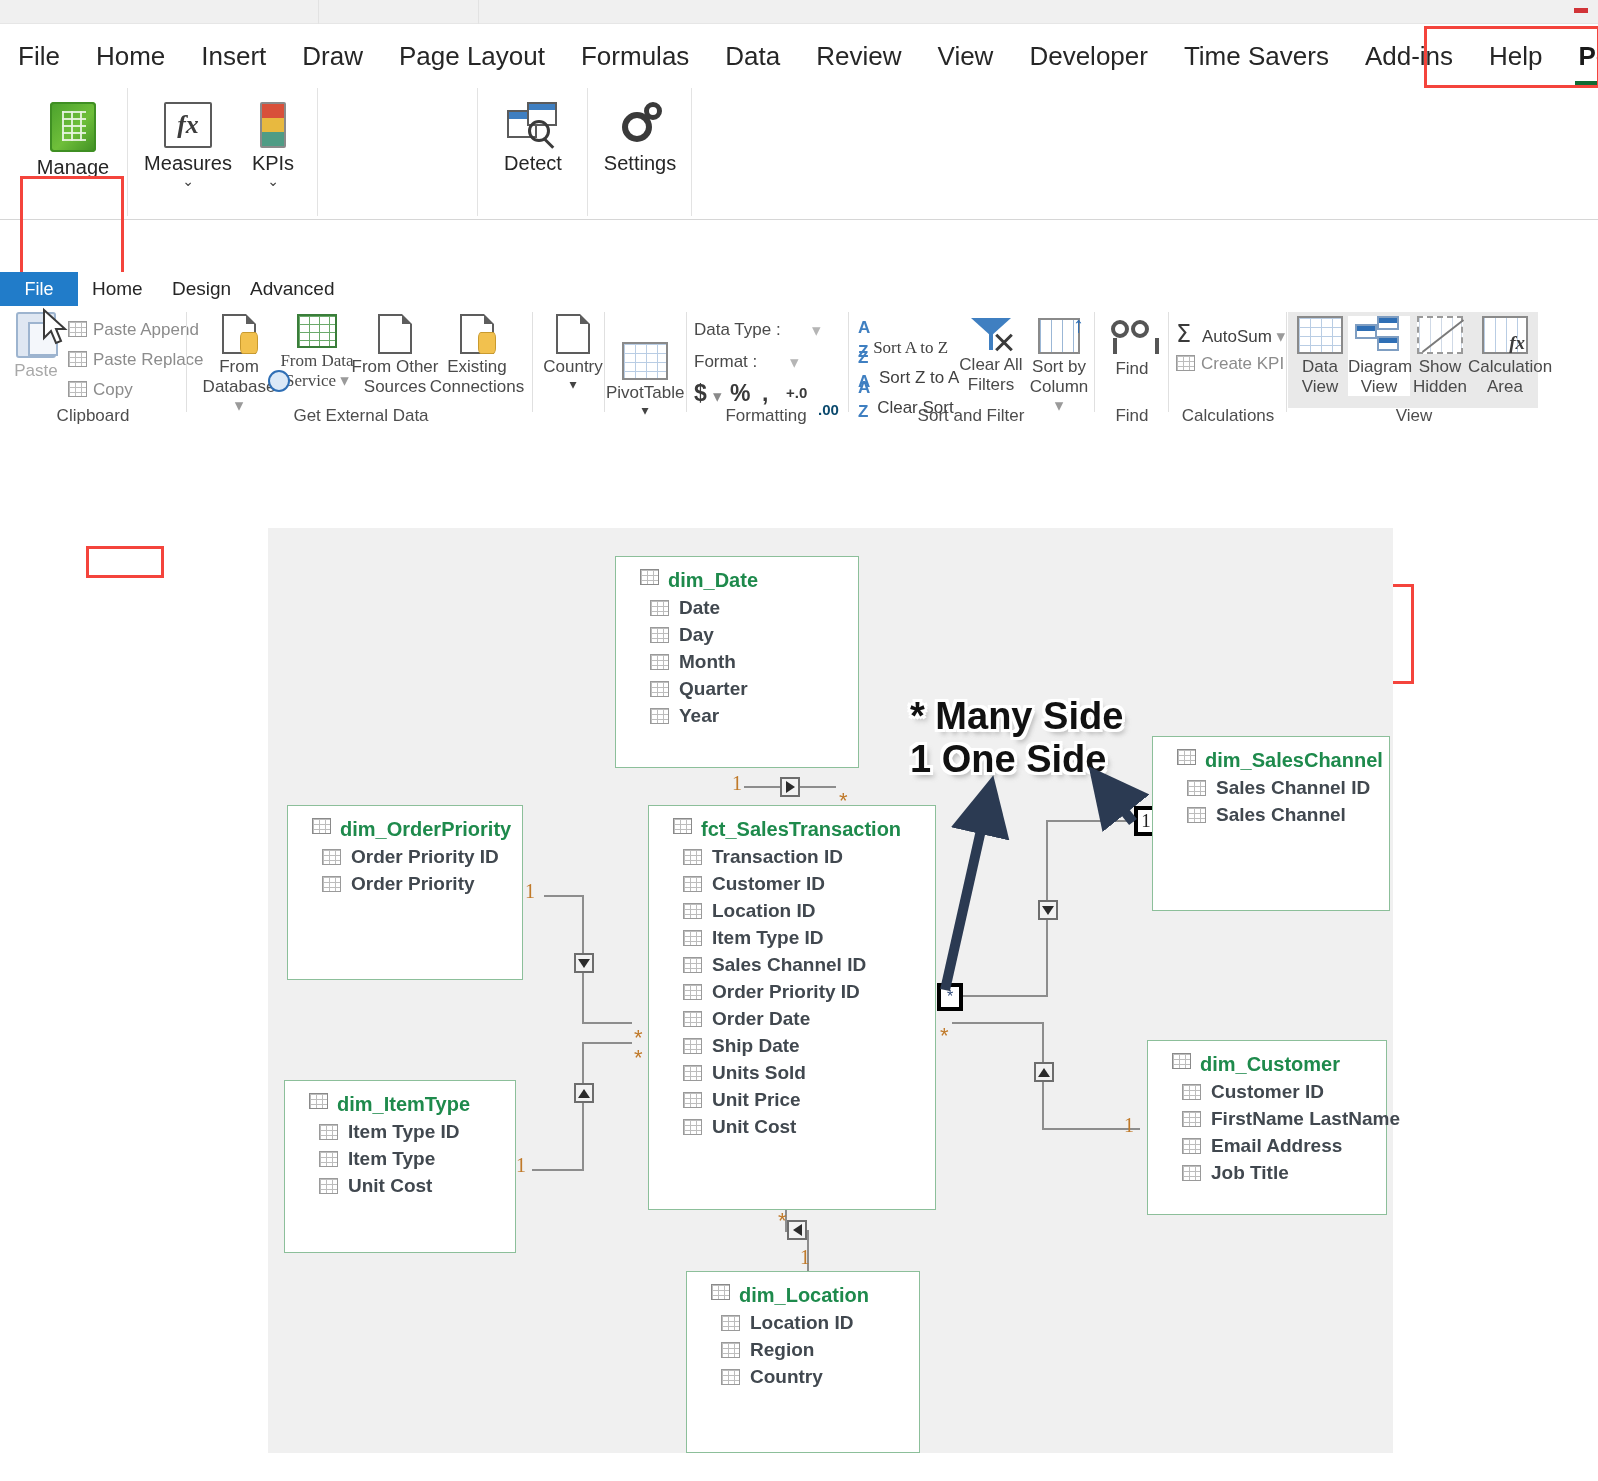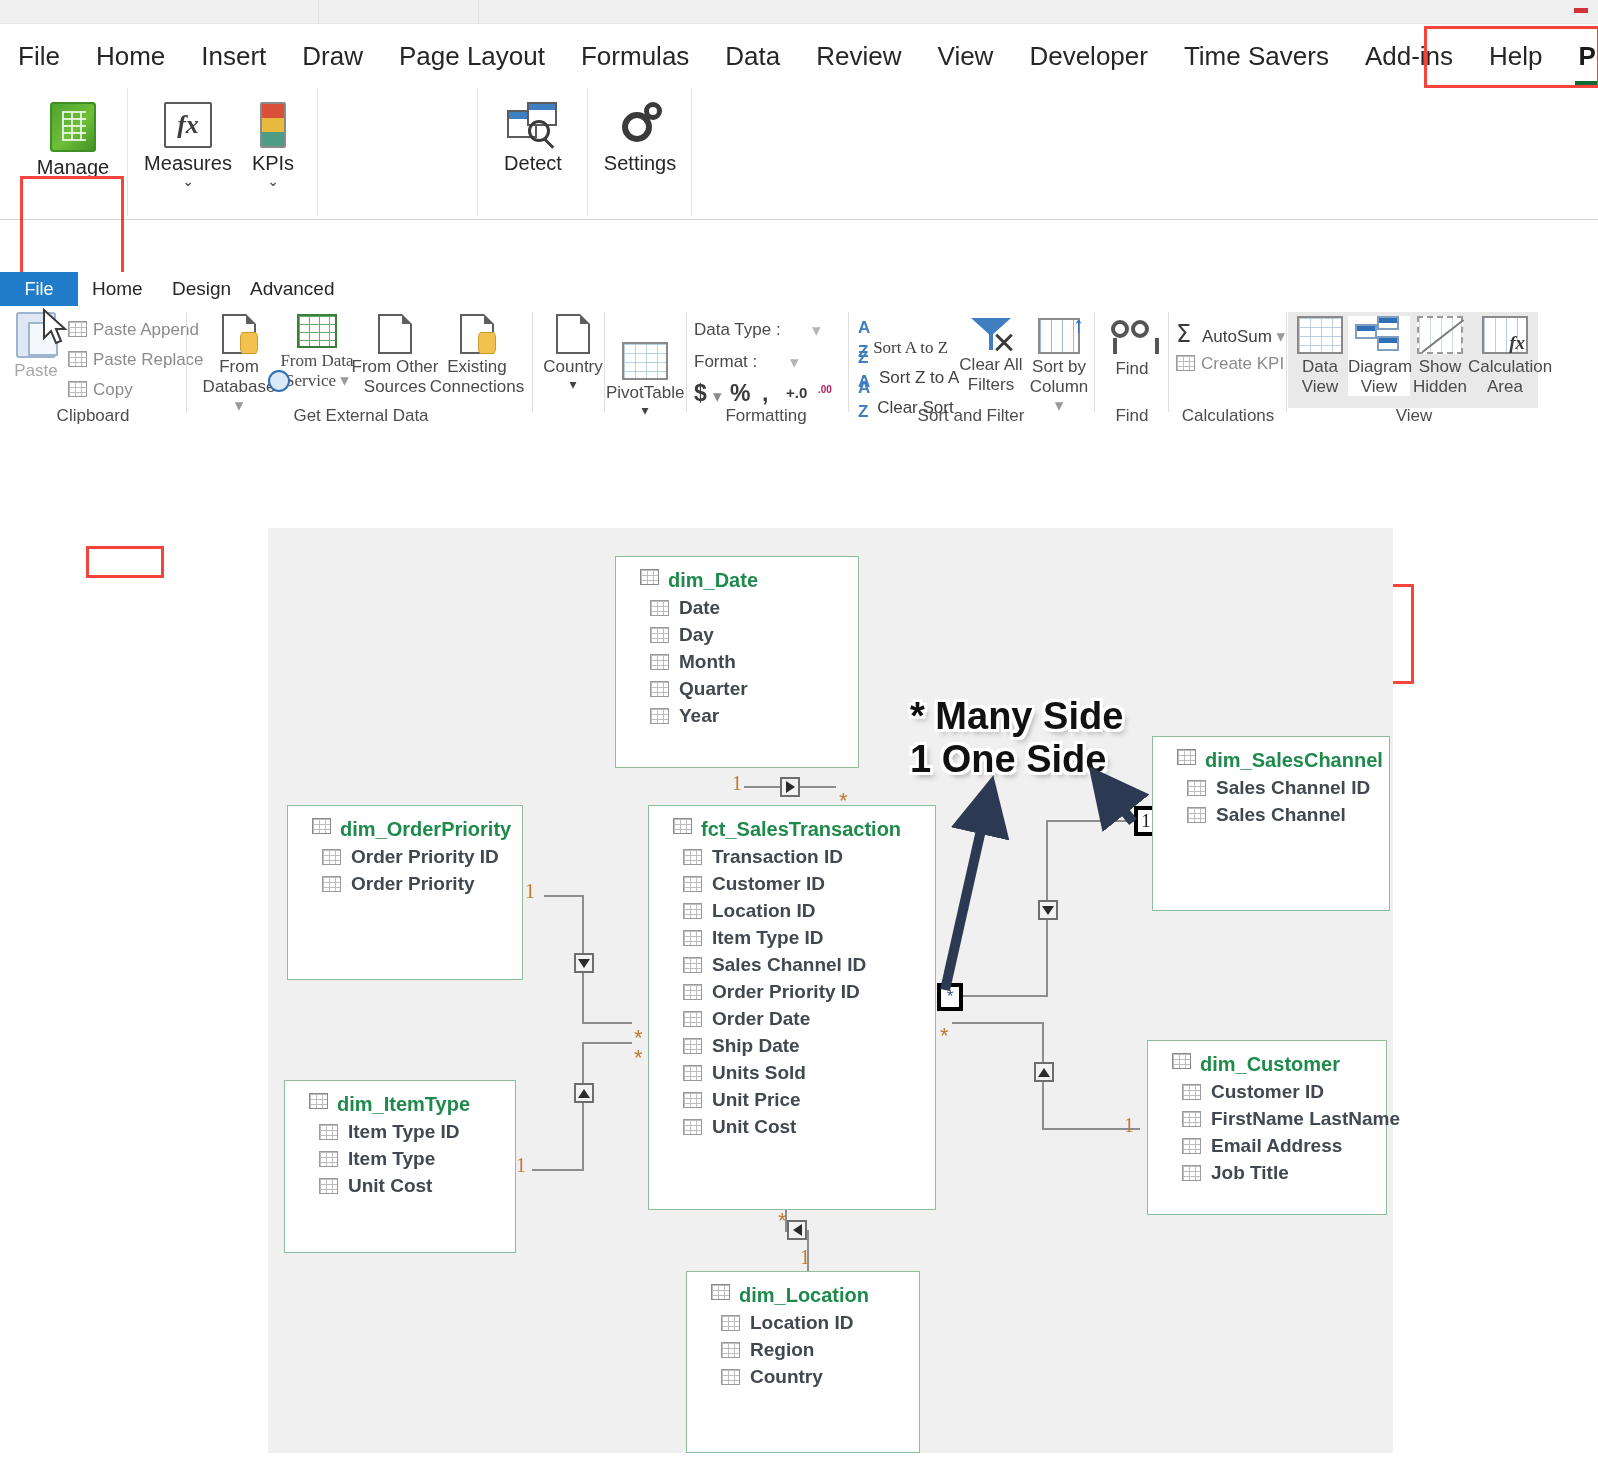--- a/index.html
+++ b/index.html
@@ -328,21 +328,21 @@
     </div>
     <span class="ppsmall dark" style="left:694px; top:14px; color:#4a4a4a;">Data Type :</span>
     <span class="ppsmall" style="left:812px; top:14px; color:#b5b5b5;">▾</span>
     <span class="ppsmall dark" style="left:694px; top:46px; color:#4a4a4a;">Format :</span>
     <span class="ppsmall" style="left:790px; top:46px; color:#b5b5b5;">▾</span>
     <span class="ppsmall dark" style="left:694px; top:74px; font-size:23px; font-weight:bold; color:#3a3a3a;">$</span>
     <span class="ppsmall" style="left:713px; top:80px; color:#8a8a8a;">▾</span>
     <span class="ppsmall dark" style="left:730px; top:74px; font-size:23px; font-weight:bold; color:#3a3a3a;">%</span>
     <span class="ppsmall dark" style="left:762px; top:74px; font-size:23px; font-weight:bold; color:#3a3a3a;">,</span>
     <span class="ppsmall dark" style="left:786px; top:78px; font-size:15px; font-weight:bold; color:#3a3a3a;">+.0</span>
-    <span class="ppsmall dark" style="left:818px; top:78px; font-size:10px; font-weight:bold; color:#be185d;">.00</span>
+    <span class="ppsmall dark" style="left:818px; top:95px; font-size:15px; font-weight:bold; color:#0c4a6e;">.00</span>
     <span class="ppsep" style="left:848px;"></span>
 
     <div class="ppgroup" style="left:852px; width:238px;">
       <span class="gname">Sort and Filter</span>
     </div>
     <span class="ppsmall" style="left:858px; top:12px;">
       <span class="az">A<br>Z</span>
       <span style="display:inline-block; vertical-align:4px; color:#3f3f3f;font-family:Liberation Serif, serif;">Sort A to Z</span>
     </span>
     <span class="ppsmall" style="left:858px; top:42px;">

